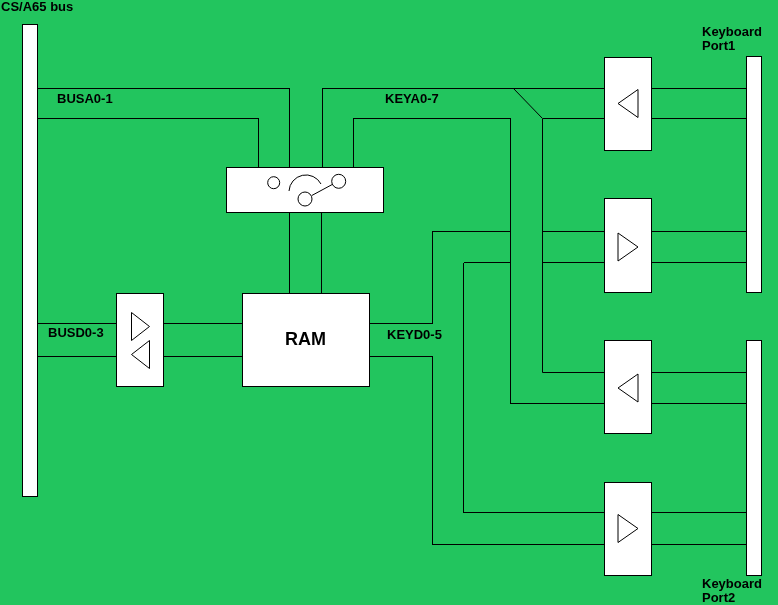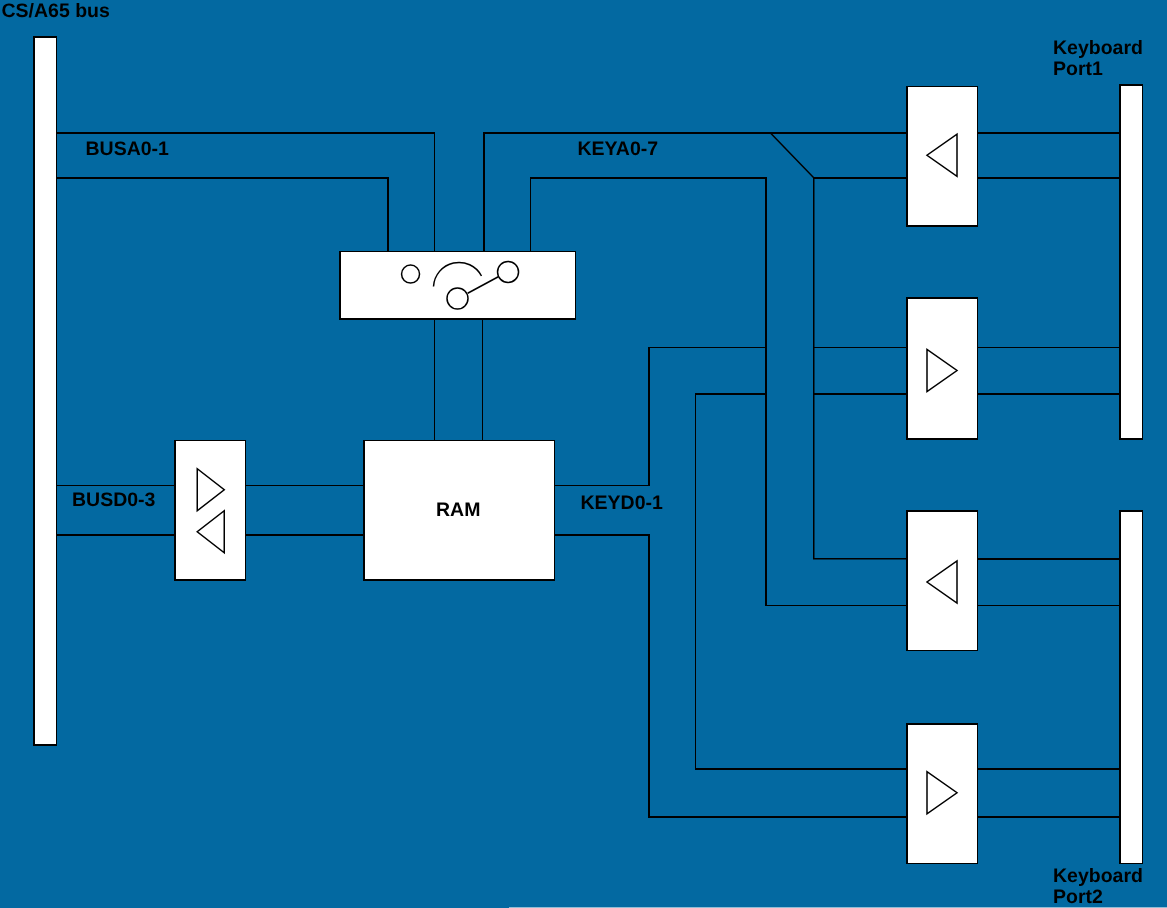--- a/index.html
+++ b/index.html
@@ -4,21 +4,21 @@
 <style>
   html, body {
     margin: 0;
     padding: 0;
     background: #ffffff;
   }
   .canvas {
     position: relative;
     width: 778px;
     height: 605px;
-    background: #0369a1;
+    background: #22c55e;
     font-family: "Liberation Sans", sans-serif;
     overflow: hidden;
   }
   .wiring {
     position: absolute;
     left: 0;
     top: 0;
   }
   .lbl {
     position: absolute;
@@ -34,21 +34,21 @@
   }
   .ram-lbl {
     position: absolute;
     left: 242px;
     top: 293px;
     width: 127px;
     height: 93px;
     display: flex;
     align-items: center;
     justify-content: center;
-    font-size: 13px;
+    font-size: 18px;
     font-weight: bold;
     color: #000000;
   }
 </style>
 </head>
 <body>
 
 <div class="canvas">
 
   <svg class="wiring" width="778" height="605" viewBox="0 0 778 605" shape-rendering="crispEdges" fill="none" stroke="#000000" stroke-width="1">
@@ -124,21 +124,21 @@
   </svg>
 
   <div class="lbl" style="left:1px; top:0px;">CS/A65 bus</div>
 
   <div class="lbl" style="left:57px; top:92px;">BUSA0-1</div>
 
   <div class="lbl" style="left:385px; top:92px;">KEYA0-7</div>
 
   <div class="lbl" style="left:48px; top:326px;">BUSD0-3</div>
 
-  <div class="lbl" style="left:387px; top:328px;">KEYD0-1</div>
+  <div class="lbl" style="left:387px; top:328px;">KEYD0-5</div>
 
   <div class="ram-lbl">RAM</div>
 
   <div class="lbl center2" style="left:702px; top:25px;">
     <div>Keyboard</div>
     <div>Port1</div>
   </div>
 
   <div class="lbl center2" style="left:702px; top:577px;">
     <div>Keyboard</div>

